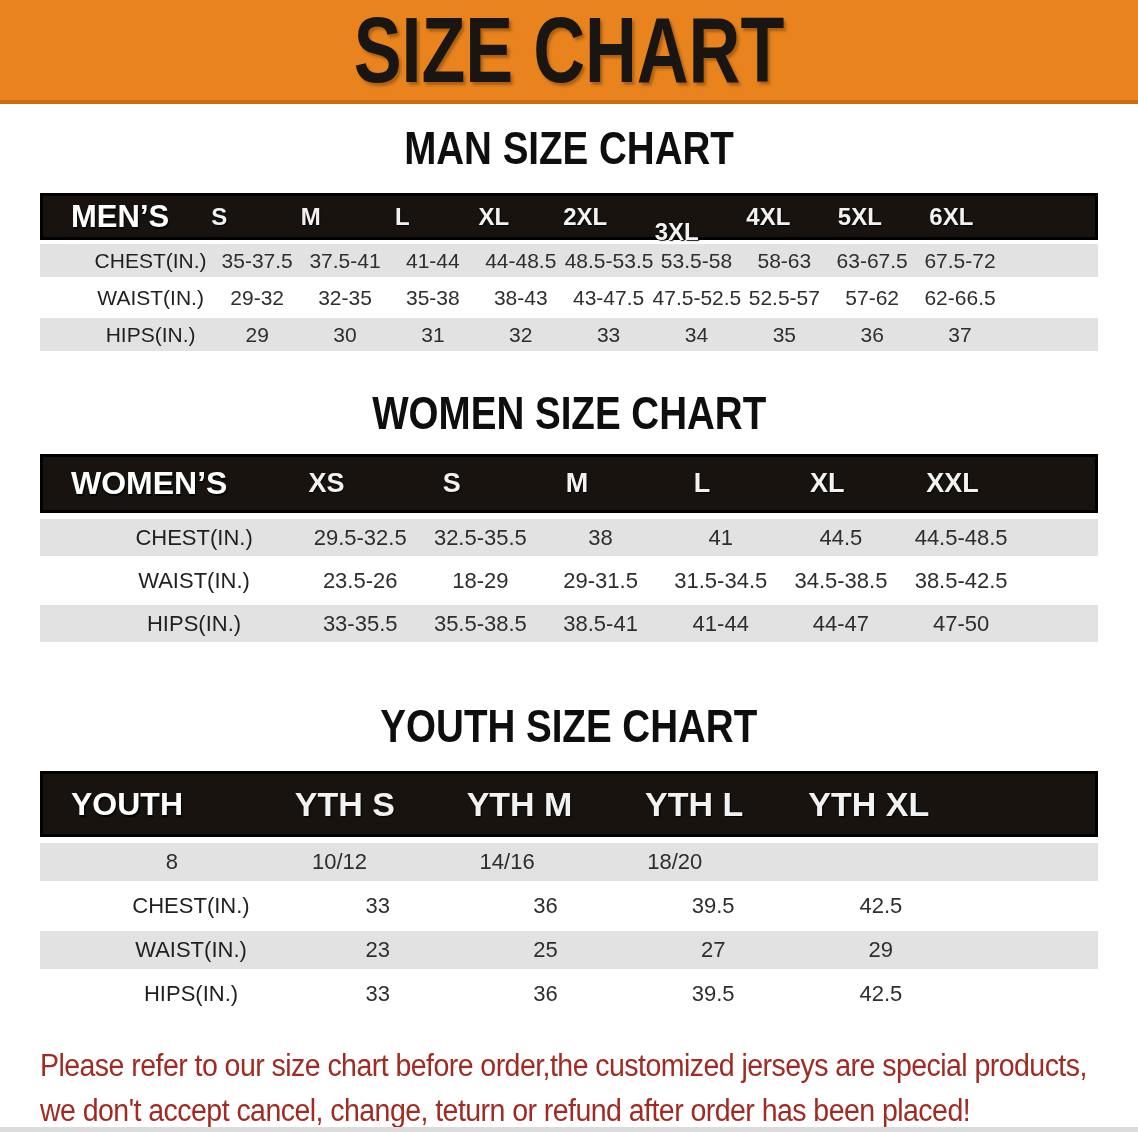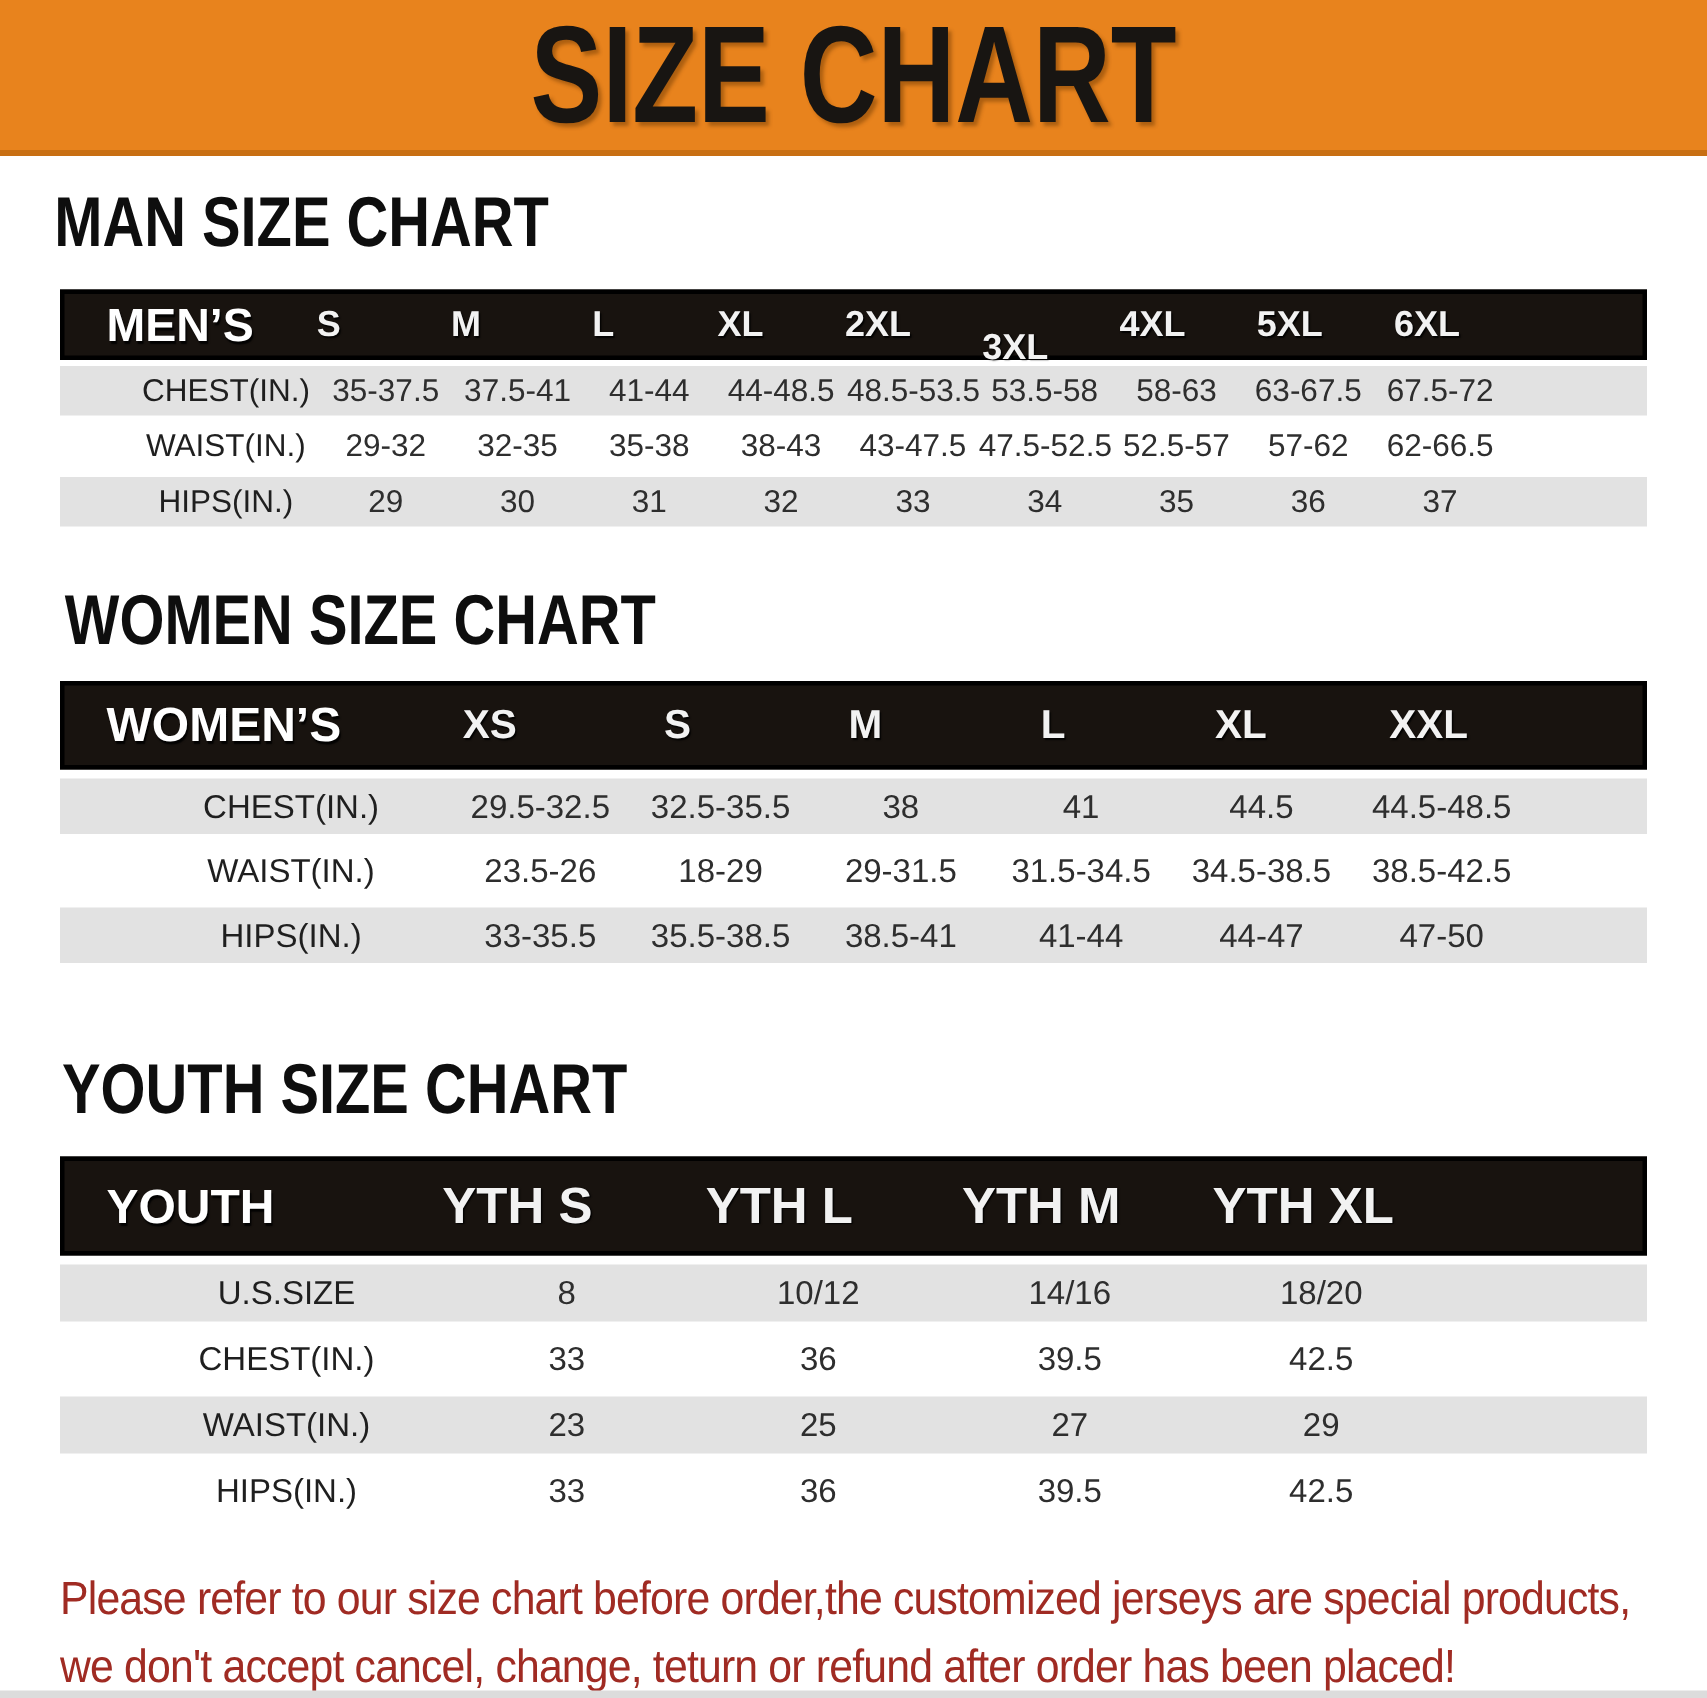--- a/index.html
+++ b/index.html
@@ -25,21 +25,21 @@
     color: #181512;
     letter-spacing: 0px;
     transform: scaleX(0.78);
     white-space: nowrap;
     text-shadow: 3px 3px 3px rgba(100,50,0,0.45);
     line-height: 1;
   }
 
   
   .section-heading {
-    text-align: left;
+    text-align: center;
     margin: 0;
     line-height: 1;
   }
   .section-heading .h-inner {
     display: inline-block;
     font-size: 47px;
     font-weight: 800;
     color: #0e0e0e;
     transform: scaleX(0.82);
     white-space: nowrap;
@@ -252,27 +252,26 @@
     </div>
   </div>
 
 <h2 class="section-heading heading-youth">
   <span class="h-inner">YOUTH SIZE CHART</span>
 </h2>
 <div class="size-table t-youth mt-youth">
     <div class="table-header">
       <div class="header-label" style="width: 20.4%;">YOUTH</div>
       <div class="header-size" style="width: 16.6%;">YTH S</div>
+      <div class="header-size" style="width: 16.6%;">YTH M</div>
       <div class="header-size" style="width: 16.6%;">YTH L</div>
-      <div class="header-size" style="width: 16.6%;">YTH M</div>
       <div class="header-size" style="width: 16.6%;">YTH XL</div>
       <div class="header-spacer" style="width: 13.2%;"></div>
     </div>
     <div class="table-row row-gray">
-      <div class="row-label" style="width: 20.4%;">U.S.SIZE</div>
       <div class="value-cell" style="width: 16.6%;">8</div>
       <div class="value-cell" style="width: 16.6%;">10/12</div>
       <div class="value-cell" style="width: 16.6%;">14/16</div>
       <div class="value-cell" style="width: 16.6%;">18/20</div>
       <div class="row-spacer" style="width: 13.2%;"></div>
     </div>
     <div class="table-row row-white">
       <div class="row-label" style="width: 20.4%;">CHEST(IN.)</div>
       <div class="value-cell" style="width: 16.6%;">33</div>
       <div class="value-cell" style="width: 16.6%;">36</div>

